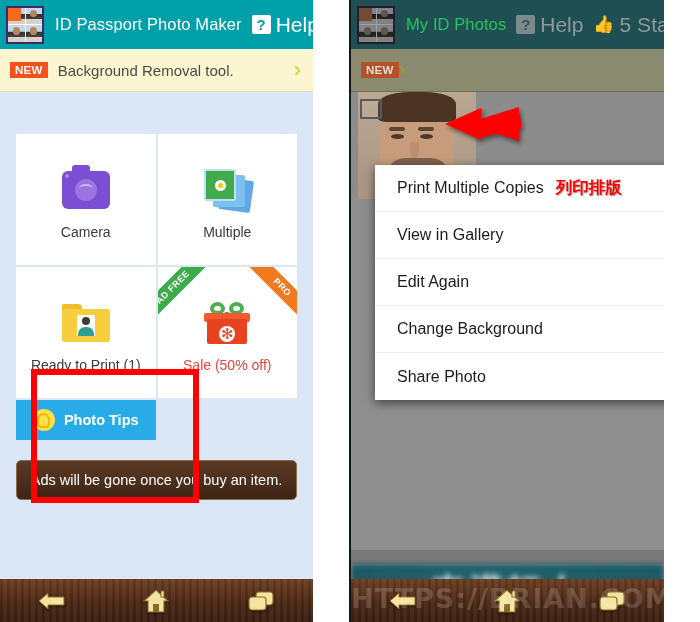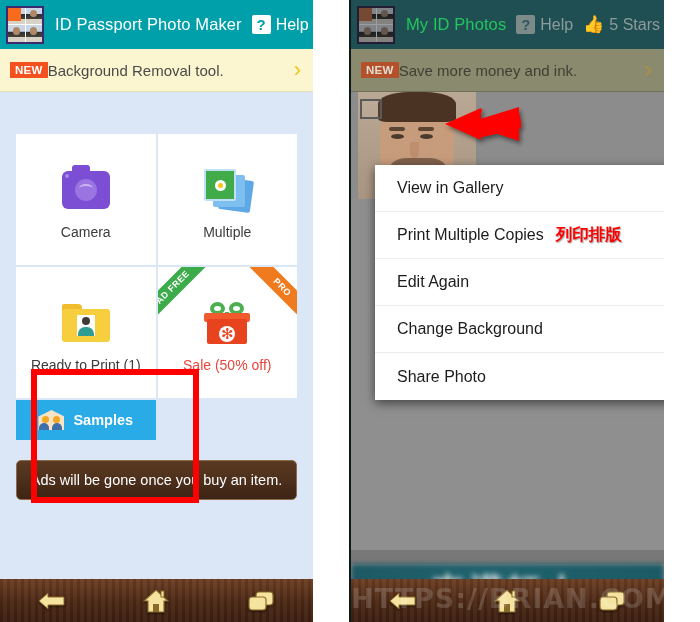--- a/index.html
+++ b/index.html
@@ -98,21 +98,21 @@
     width: 19px; height: 19px;
     background: #ffffff;
     border-radius: 2px;
     color: #00a0aa;
     font-size: 15px;
     font-weight: bold;
     line-height: 19px;
     text-align: center;
   }
   .appbar.dim .help-badge { background: #7c8a8a; color: #30595c; }
-  .appbar-action .lbl { color: #ffffff; font-size: 16px; }
+  .appbar-action .lbl { color: #ffffff; font-size: 21px; }
   .appbar.dim .appbar-action .lbl { color: #8d9b9b; }
   .info-icon {
     width: 20px; height: 20px;
     border: 2px solid #ffffff;
     border-radius: 50%;
     color: #ffffff;
     font-size: 13px;
     font-weight: bold;
     line-height: 17px;
     text-align: center;
@@ -135,20 +135,21 @@
     background: #f4511e;
     color: #ffffff;
     font-size: 11.5px;
     font-weight: bold;
     padding: 2px 5px;
     border-radius: 0;
     letter-spacing: 0.3px;
   }
   .promo.dim .new-badge { background: #b4502a; color: #e0ded2; }
   .promo-text {
+    margin-left: 10px;
     font-size: 15px;
     color: #4a4a4a;
     flex: 1 1 auto;
   }
   .promo.dim .promo-text { color: #3f3f33; }
   .promo-chev { color: #f0c419; font-size: 22px; line-height: 1; font-weight: 300; }
   .promo.dim .promo-chev { color: #b38f3d; }
 
   
   .left-body {
@@ -727,27 +728,22 @@
                 <div class="star">✻</div>
             </div>
           </div>
           <div class="caption sale">Sale (50% off)</div>
         </div>
 
       </div>
 
       <div class="bluebar">
         <div class="bluebtn">
-          <span class="people">
-            <span class="h1"></span>
-              <span class="h2"></span>
-            <span class="b1"></span>
-              <span class="b2"></span>
-          </span>
-          <span>Samples</span>
+          <span class="bulb"></span>
+          <span>Photo Tips</span>
         </div>
       </div>
 
       <div class="ad-toast">Ads will be gone once you buy an item.</div>
 
       <div class="highlight-box"></div>
     </div>
 
     <div class="navbar">
       <div class="nav-ico">
@@ -790,21 +786,20 @@
         <span class="lbl">Help</span>
       </div>
       <div class="appbar-action">
         <span class="thumb-icon">👍</span>
         <span class="lbl">5 Stars</span>
       </div>
     </div>
 
     <div class="promo dim">
       <span class="new-badge">NEW</span>
-      <span class="promo-text">Save more money and ink.</span>
       <span class="promo-chev">›</span>
     </div>
 
     <div class="right-body">
 
       <div class="photo-row">
         <div class="photo-thumb">
           <div class="face"></div>
           <div class="hair"></div>
           <div class="brow-l"></div>
@@ -818,25 +813,25 @@
         <div class="photo-checkbox"></div>
         <svg class="red-arrow" viewBox="0 0 78 42">
           <path d="M76 4 L34 17 L40 6 L4 21 L40 32 L34 24 L76 38 Z" fill="#ff0000"></path>
           <path d="M2 21 L38 5 L38 37 Z" fill="#ff0000"></path>
           <rect x="34" y="12" width="44" height="18" fill="#ff0000" transform="rotate(-13 56 21)"></rect>
         </svg>
       </div>
 
       <div class="ctx-menu">
         <div class="ctx-item">
-          <span>View in Gallery</span>
-        </div>
-        <div class="ctx-item">
           <span>Print Multiple Copies</span>
           <span class="ctx-annot">列印排版</span>
+        </div>
+        <div class="ctx-item">
+          <span>View in Gallery</span>
         </div>
         <div class="ctx-item">
           <span>Edit Again</span>
         </div>
         <div class="ctx-item">
           <span>Change Background</span>
         </div>
         <div class="ctx-item">
           <span>Share Photo</span>
         </div>

